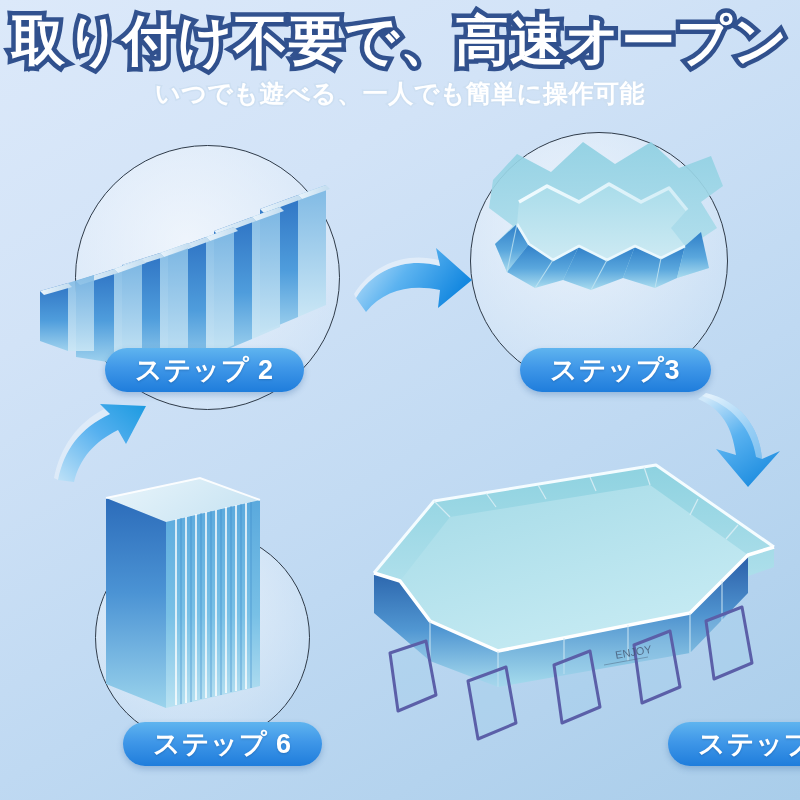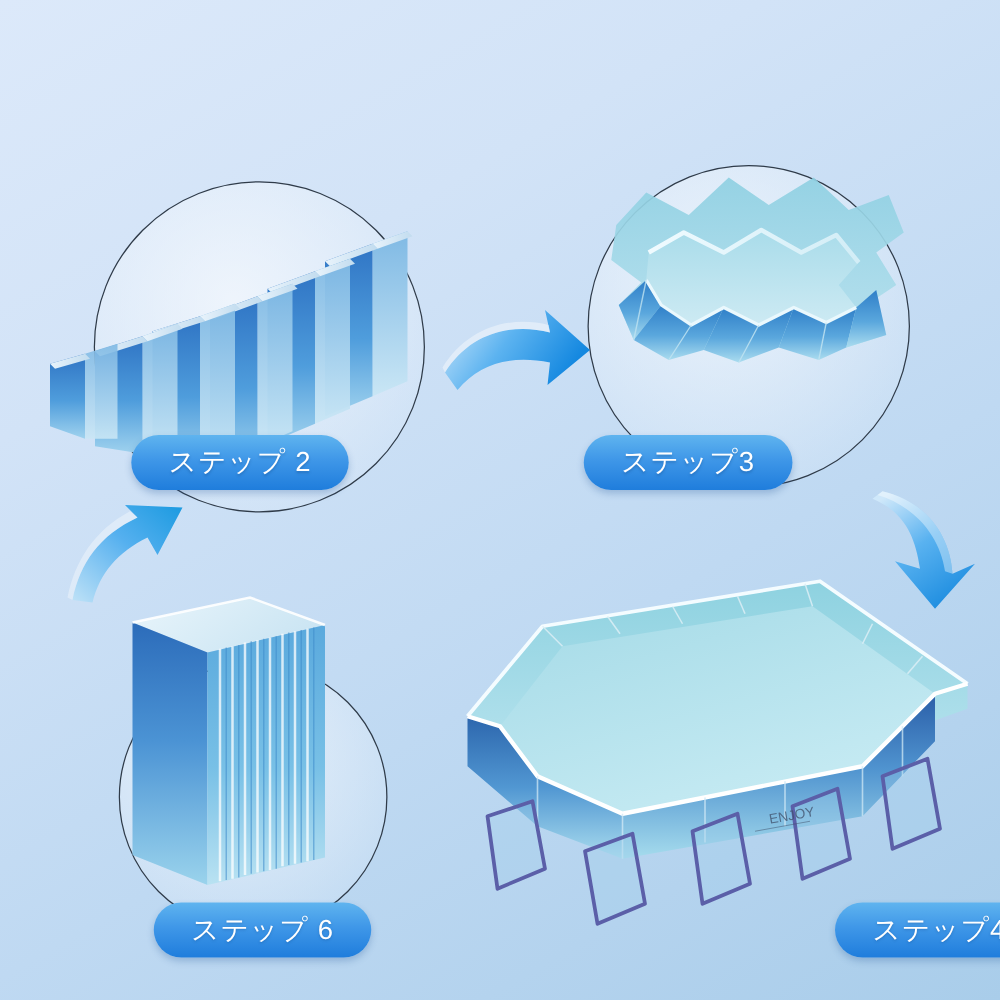--- a/index.html
+++ b/index.html
@@ -68,59 +68,61 @@
   .badge {
     position: absolute;
     display: flex;
     align-items: center;
     justify-content: center;
     height: 44px;
     padding: 0 30px;
     border-radius: 22px;
     background: linear-gradient(180deg, #5fb4ef 0%, #3f97e8 45%, #1f7ddc 100%);
     color: #ffffff;
-    font-size: 22px;
-    font-weight: normal;
+    font-size: 27px;
+    font-weight: bold;
     letter-spacing: 1px;
     white-space: nowrap;
     box-shadow: 0 3px 6px rgba(35,85,150,0.28);
     text-shadow: 0 1px 2px rgba(20,70,130,0.35);
     box-sizing: border-box;
     z-index: 6;
   }
 
   .illus { position: absolute; z-index: 3; }
   .arrow { position: absolute; z-index: 5; }
 
   
   .step-2-circle { left: 75px;  top: 145px; width: 265px; height: 265px; }
   .step-2-illus  { left: 30px;  top: 165px; width: 345px; height: 215px; }
   .step-2-badge  { left: 105px; top: 348px; }
 
   .step-3-circle { left: 470px; top: 132px; width: 258px; height: 258px; }
   .step-3-illus  { left: 455px; top: 128px; width: 300px; height: 230px; }
-  .step-3-badge  { left: 467px; top: 348px; }
+  .step-3-badge  { left: 520px; top: 348px; }
 
   .step-1-circle { left: 95px;  top: 530px; width: 215px; height: 215px; }
   .step-1-illus  { left: 100px; top: 470px; width: 195px; height: 260px; }
   .step-1-badge  { left: 123px; top: 722px; }
 
   .step-4-illus  { left: 338px; top: 455px; width: 465px; height: 290px; }
   .step-4-badge  { left: 668px; top: 722px; }
 
   .arrow-1-2 { left: 48px;  top: 392px; width: 110px; height: 92px; }
   .arrow-2-3 { left: 352px; top: 238px; width: 125px; height: 95px; }
   .arrow-3-4 { left: 688px; top: 385px; width: 112px; height: 105px; }
 </style>
 </head>
 <body>
 
 <div class="poster">
 
   <div class="header">
+    <h1 class="title">取り付け不要で、高速オープン</h1>
+    <p class="subtitle">いつでも遊べる、一人でも簡単に操作可能</p>
   </div>
 
   <div class="step">
     <div class="circle-backdrop step-2-circle"></div>
 
     <svg class="illus step-2-illus" viewBox="0 0 345 215">
       <defs>
         <linearGradient id="p2face" x1="0" y1="0" x2="0" y2="1">
           <stop offset="0%" stop-color="#2f74c4"></stop>
           <stop offset="55%" stop-color="#4f9ddc"></stop>

